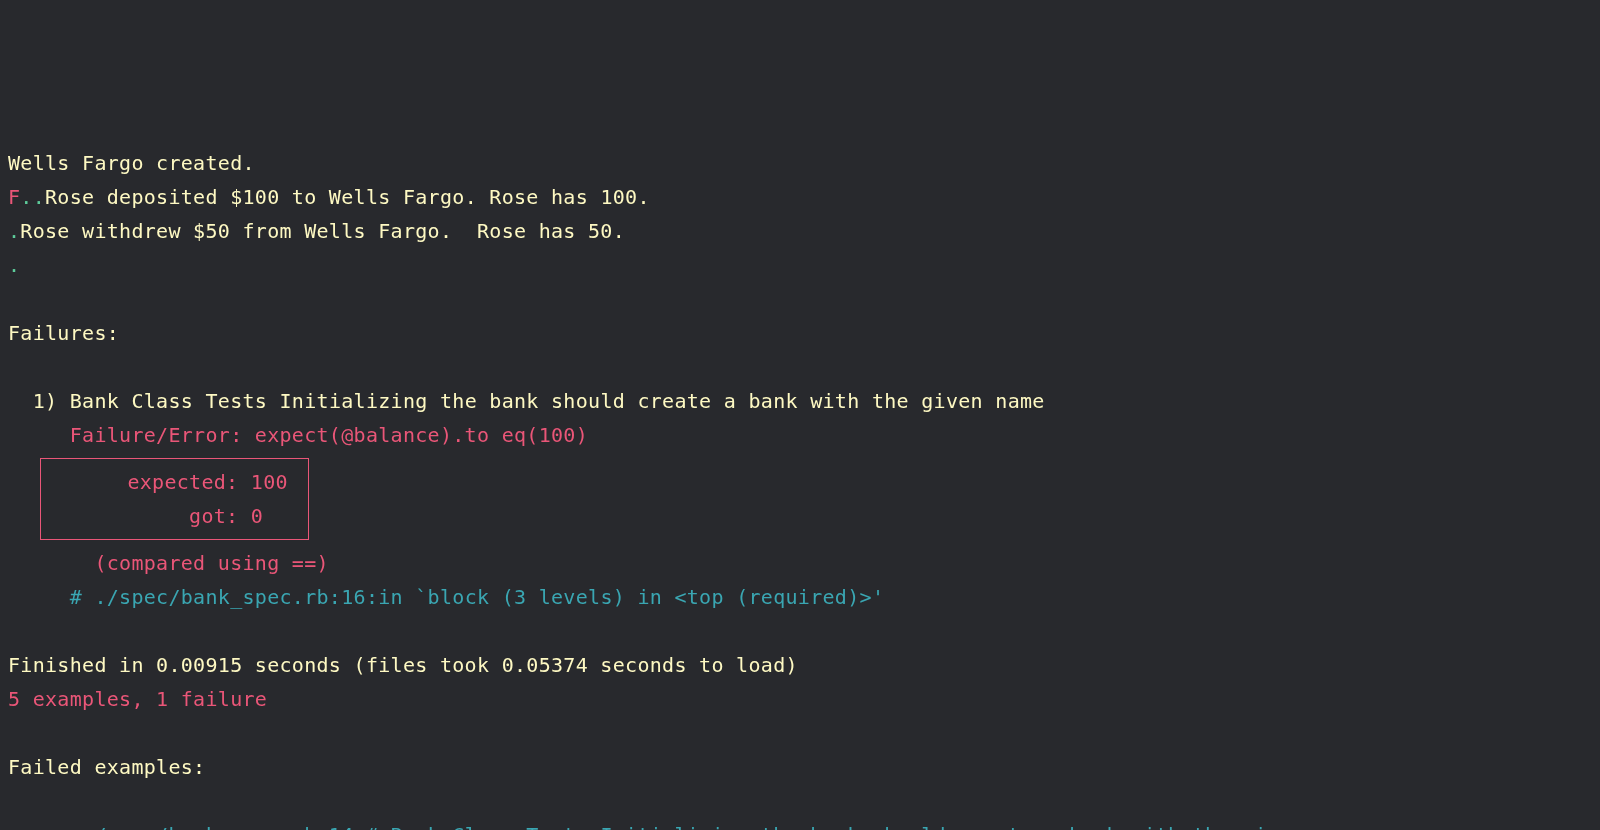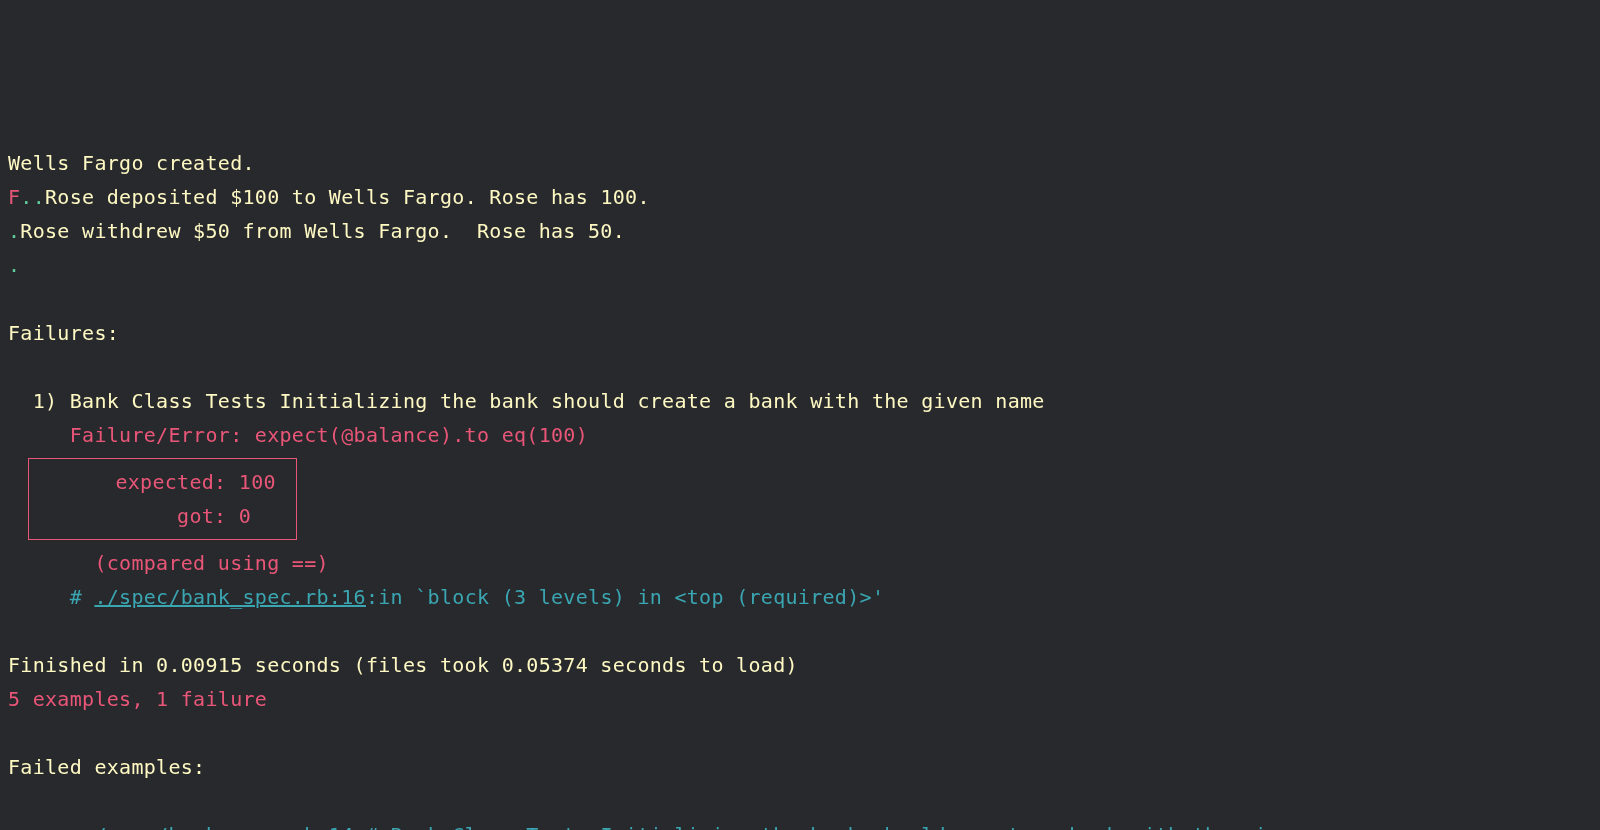--- a/index.html
+++ b/index.html
@@ -16,28 +16,27 @@
       padding: 10px 8px;
       white-space: pre;
       letter-spacing: 0.3px;
     }
     .white { color: #fef9c3; }
     .red { color: #ea5678; }
     .green { color: #5dcb9a; }
     .cyan { color: #3aa6b2; }
     .cyan-link {
       color: #3aa6b2;
-      text-decoration: underline;
       cursor: pointer;
     }
     .highlight-box {
       border: 1.5px solid #ea5678;
       display: inline-block;
       padding: 6px 20px 6px 0;
-      margin-left: 20px;
+      margin-left: 32px;
       margin-top: 6px;
       margin-bottom: 6px;
     }
     .line { display: block; }
   </style>
 </head>
 <body>
 
 
 

